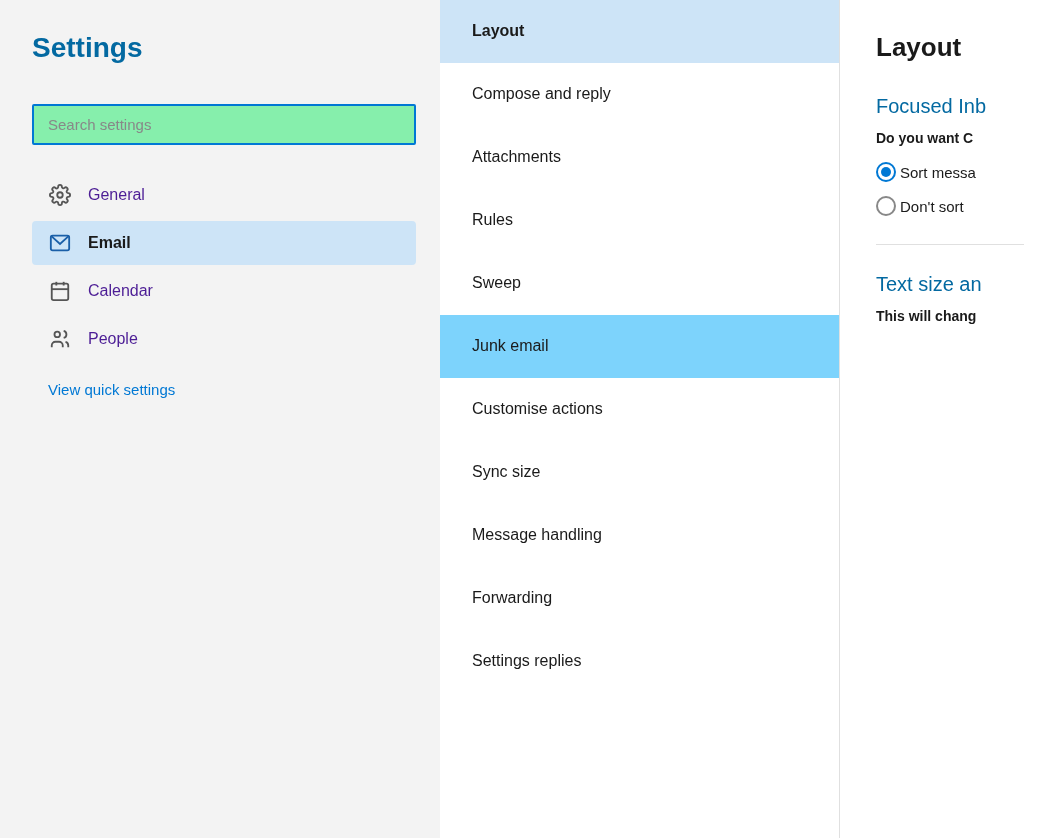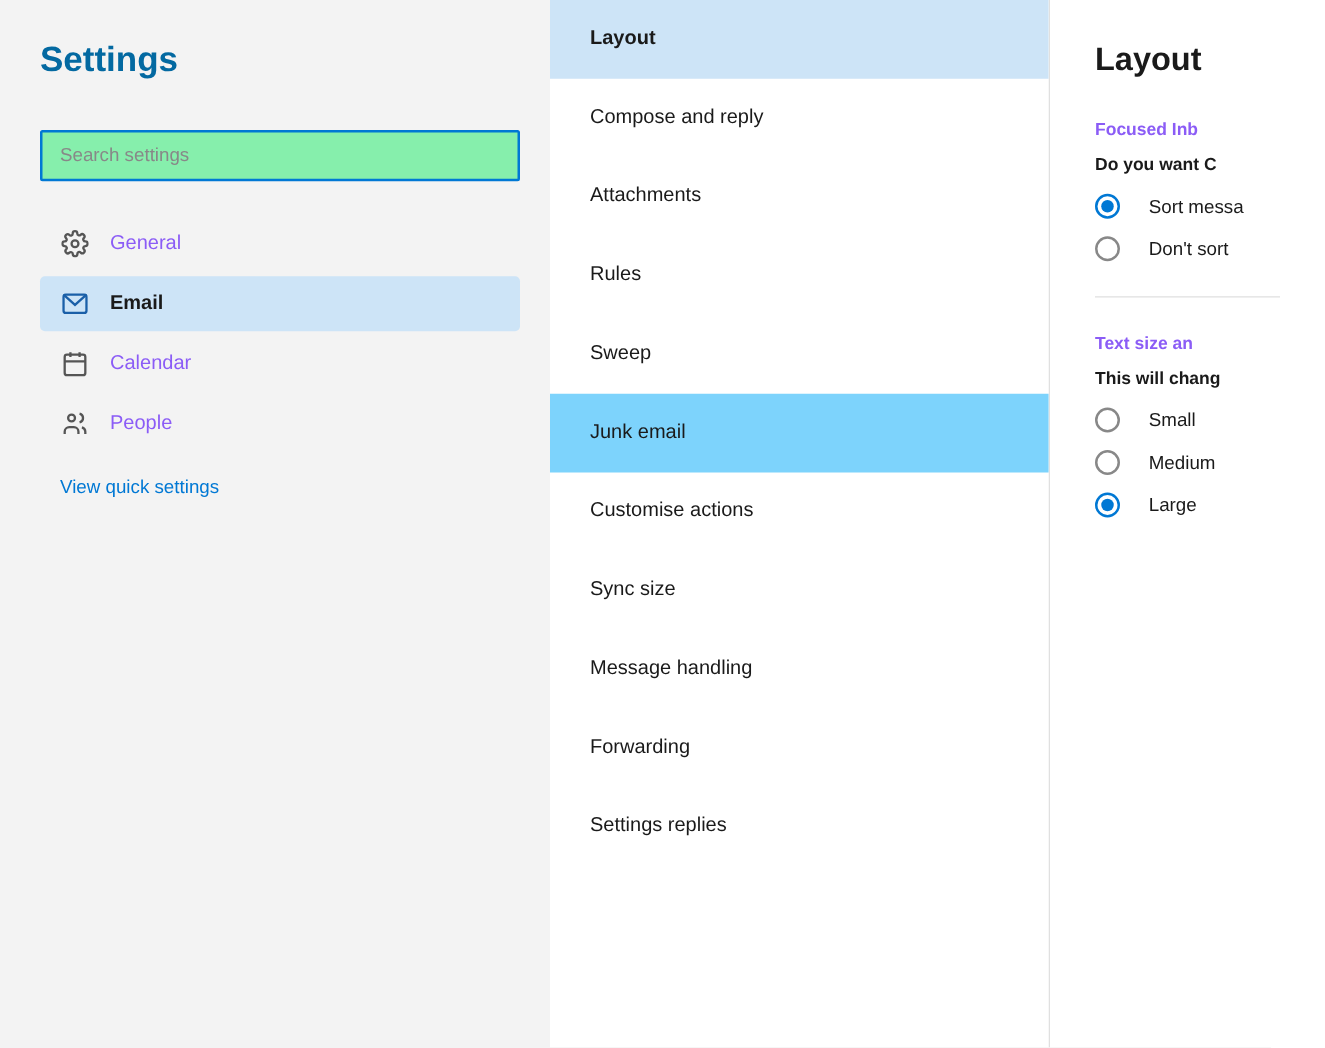--- a/index.html
+++ b/index.html
@@ -39,21 +39,21 @@
     .search-box::placeholder { color: #888; }
 
     .nav-item {
       display: flex;
       align-items: center;
       gap: 16px;
       padding: 10px 16px;
       border-radius: 4px;
       cursor: pointer;
       font-size: 16px;
-      color: #8b5cf6;
+      color: #4c1d95;
       margin-bottom: 4px;
     }
     .nav-item.active {
       background: #cde4f7;
       font-weight: 600;
       color: #1a1a1a;
     }
     .nav-icon {
       width: 24px;
       height: 24px;
@@ -106,41 +106,41 @@
       padding: 32px 36px;
       overflow-y: auto;
     }
     .right-title {
       font-size: 26px;
       font-weight: 600;
       color: #1a1a1a;
       margin-bottom: 32px;
     }
     .section-heading {
-      font-size: 14px;
-      font-weight: 700;
-      color: #8b5cf6;
+      font-size: 20px;
+      font-weight: 400;
+      color: #0369a1;
       margin-bottom: 12px;
     }
     .section-subheading {
       font-size: 14px;
       font-weight: 700;
       color: #1a1a1a;
       margin-bottom: 16px;
     }
     .radio-group {
       display: flex;
       flex-direction: column;
       gap: 14px;
       margin-bottom: 28px;
     }
     .radio-item {
       display: flex;
       align-items: center;
-      gap: 23px;
+      gap: 4px;
       font-size: 15px;
       color: #1a1a1a;
       cursor: pointer;
     }
     .radio-circle {
       width: 20px;
       height: 20px;
       border-radius: 50%;
       border: 2px solid #888;
       display: flex;
@@ -247,27 +247,13 @@
       <div class="radio-item">
     <div class="radio-circle "></div>
     <span>Don't sort</span>
   </div>
     </div>
 
   <hr class="divider">
 
   <div class="section-heading">Text size an</div>
   <div class="section-subheading">This will chang</div>
-  <div class="radio-group" id="text-size-options">
-      <div class="radio-item">
-    <div class="radio-circle "></div>
-    <span>Small</span>
-  </div>
-      <div class="radio-item">
-    <div class="radio-circle "></div>
-    <span>Medium</span>
-  </div>
-      <div class="radio-item">
-    <div class="radio-circle checked"></div>
-    <span>Large</span>
-  </div>
-    </div>
 </div>
 
 </body></html>

